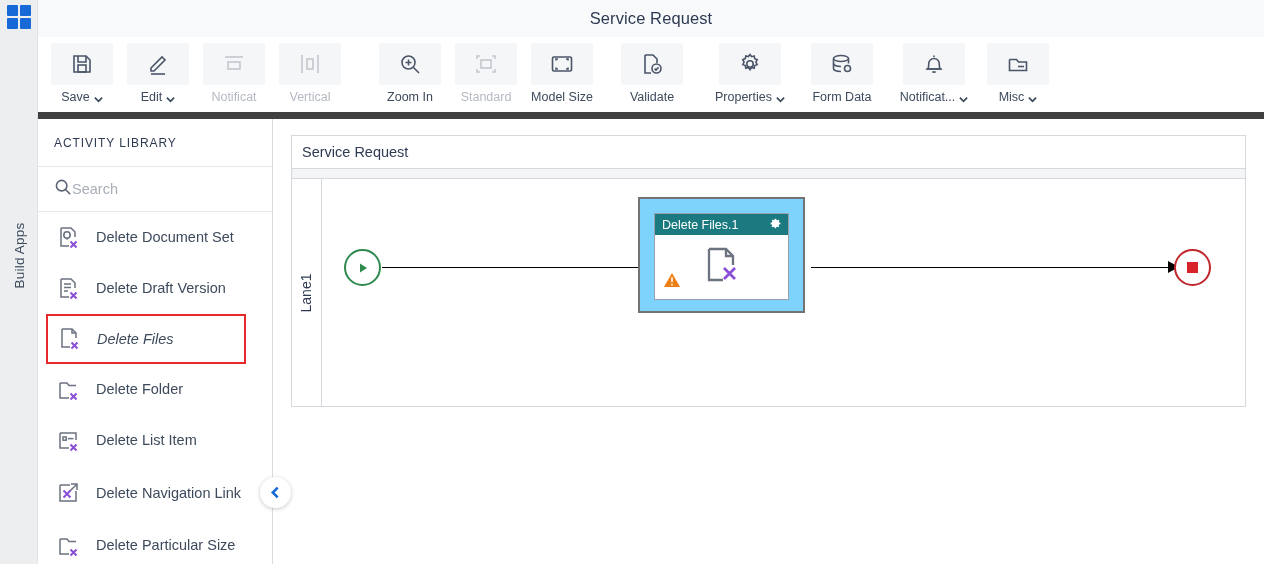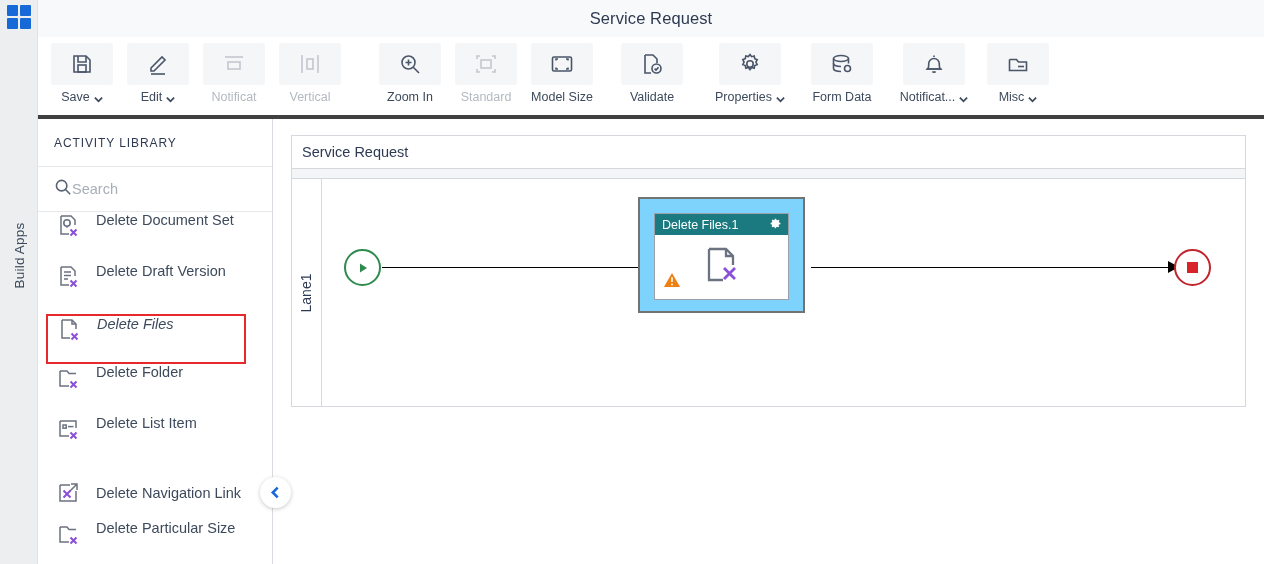--- a/index.html
+++ b/index.html
@@ -37,21 +37,21 @@
     background: #f8f9fb;
     display: flex; align-items: center; justify-content: center;
   }
   .titlebar .t {
     font-size: 16.5px; color: #2e3a52; letter-spacing: .1px;
   }
 
   
   .toolbar {
     position: absolute; left: 38px; top: 37px; width: 1226px; height: 82px;
-    background: #ffffff; border-bottom: 4px solid #404040;
+    background: #ffffff; border-bottom: 7px solid #404040;
     display: flex; align-items: flex-start; padding-left: 6px;
   }
   .tb {
     width: 76px; height: 78px; padding-top: 6px;
     display: flex; flex-direction: column; align-items: center;
     cursor: pointer;
   }
   .tb .ibox {
     width: 62px; height: 42px; background: #f5f6f8; border-radius: 3px;
     display: flex; align-items: center; justify-content: center;
@@ -86,21 +86,21 @@
   }
   .search-row .sicon svg { stroke: #5a6474; fill: none; stroke-width: 1.8; }
   .search-input {
     border: none; outline: none; font-size: 14.5px; color: #333;
     width: 150px; background: transparent;
     font-family: "Liberation Sans", sans-serif;
   }
   .search-input::placeholder { color: #a8aeb8; }
   .lib-list { position: relative; }
   .lib-item {
-    height: 51px; display: flex; align-items: flex-start; gap: 13px;
+    height: 51px; display: flex; align-items: center; gap: 13px;
     padding-left: 17px; cursor: pointer;
   }
   .lib-item.two-line { height: 54px; align-items: center; }
   .lib-item .gl { width: 28px; height: 28px; flex: 0 0 28px; position: relative; }
   .lib-item .nm { font-size: 14.5px; color: #3d4a5c; line-height: 17px; }
   .lib-item.selected {
     border: 2px solid #e8292b; margin-left: 8px; width: 200px; height: 50px;
     padding-left: 8px;
     font-style: italic;
   }

